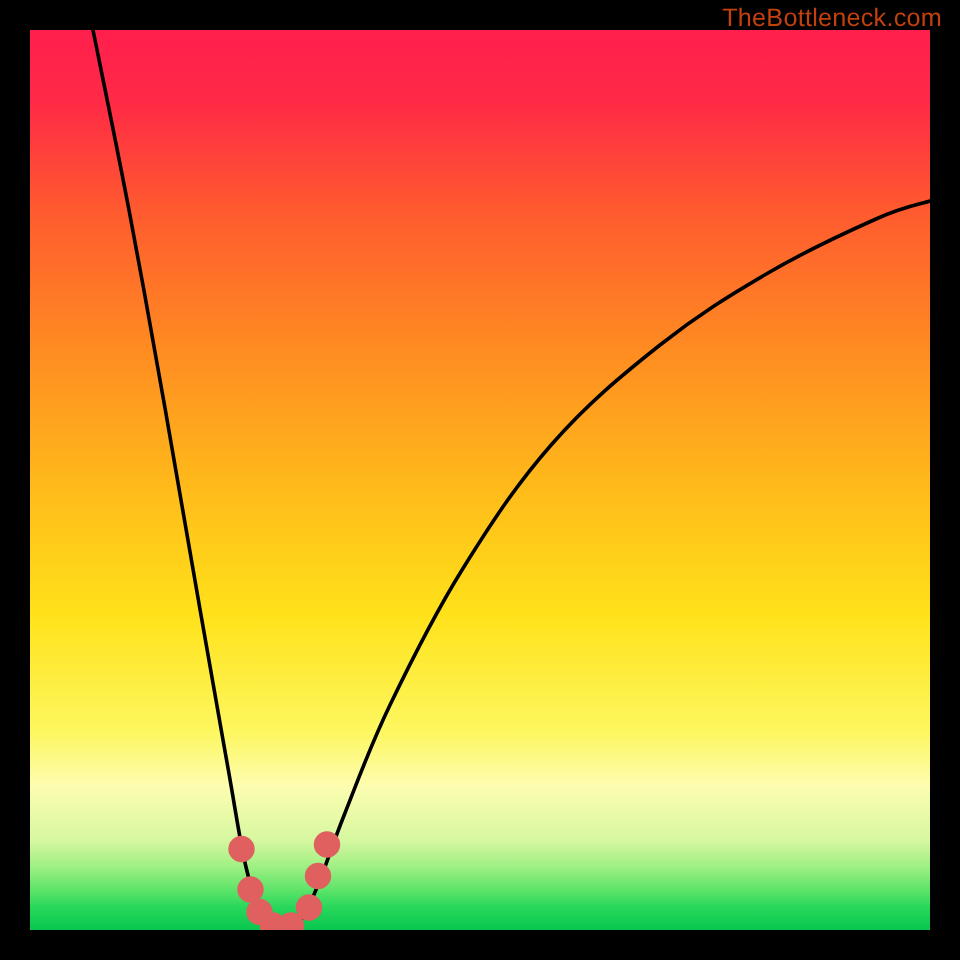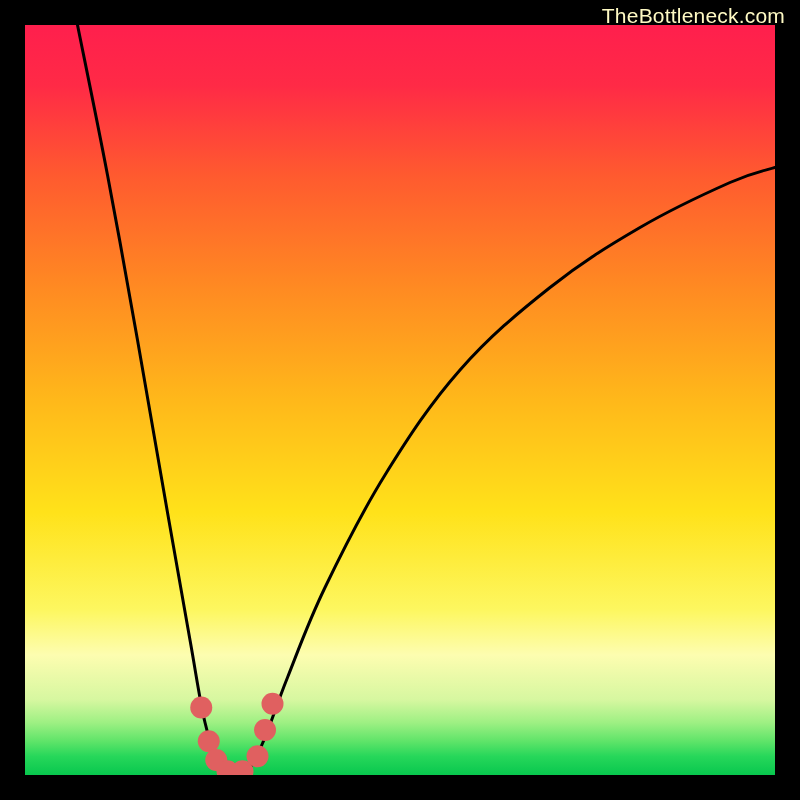--- a/index.html
+++ b/index.html
@@ -24,21 +24,21 @@
     top: 25px;
     left: 25px;
     width: 750px;
     height: 750px;
     overflow: hidden;
   }
   .watermark {
     position: absolute;
     top: 4px;
     right: 15px;
-    color: #fef9c3;
+    color: #c2410c;
     font-size: 21px;
     font-weight: 500;
     letter-spacing: 0.2px;
   }
   svg { display: block; }
 </style>
 </head>
 <body>
 
 <div class="frame">

